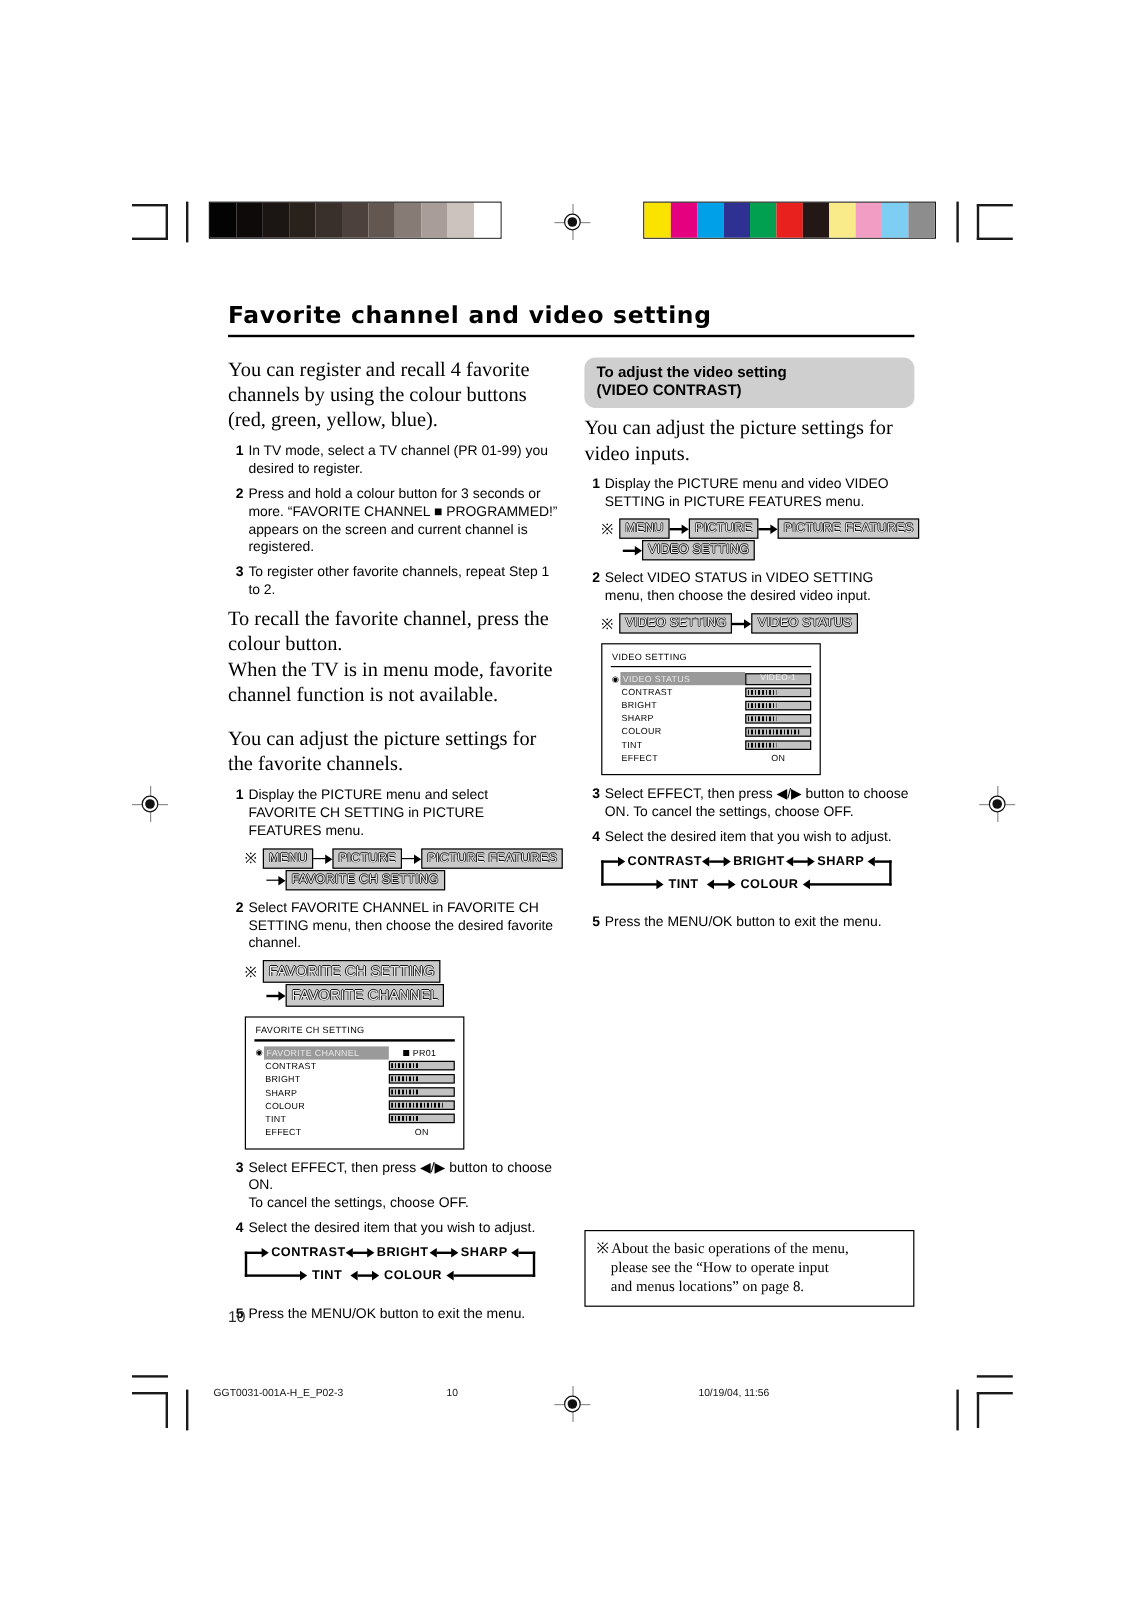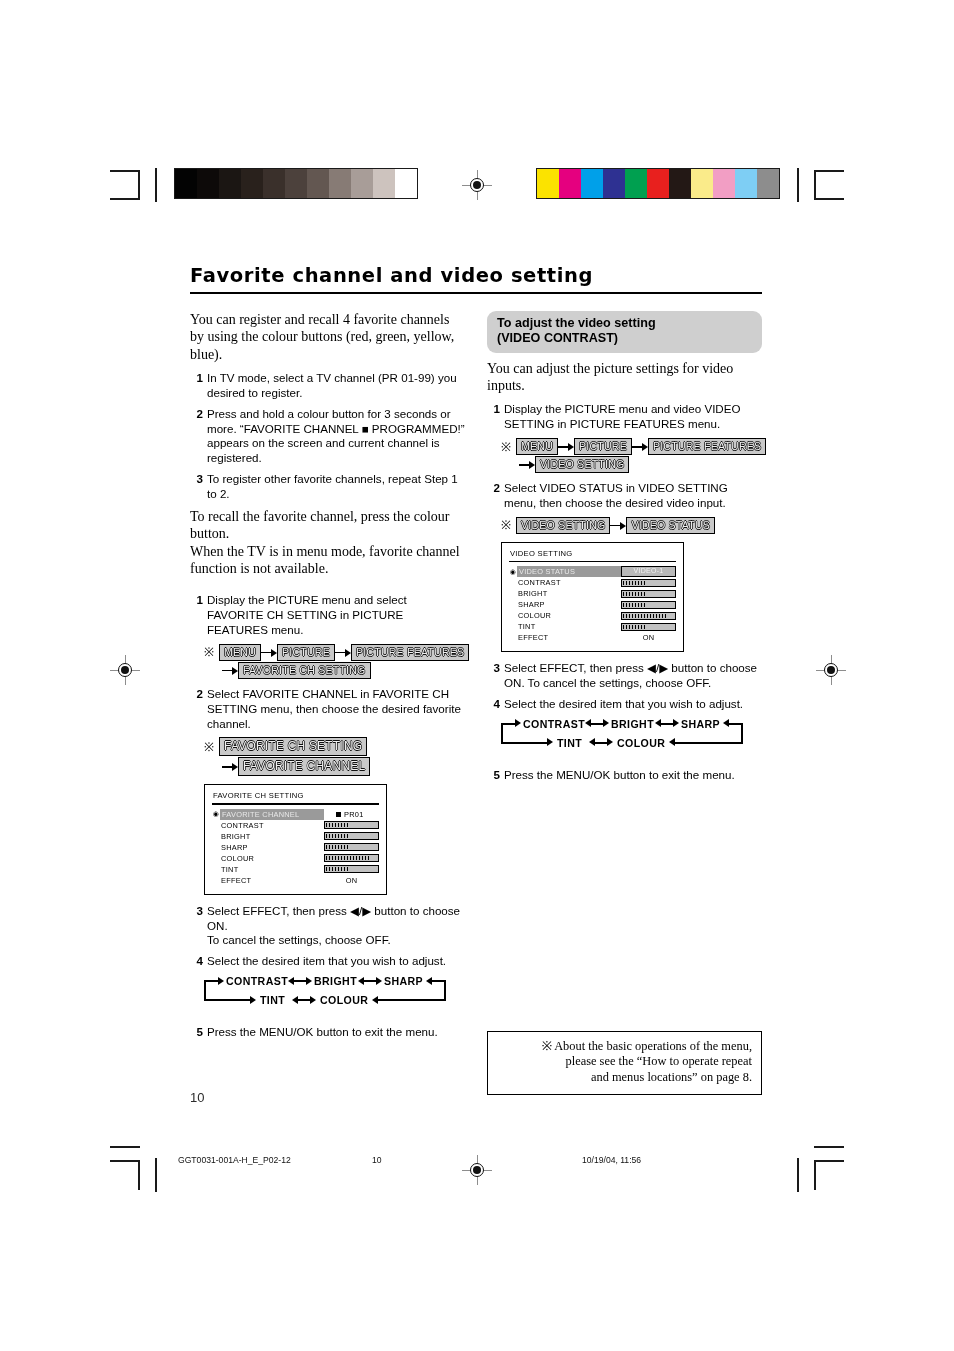--- a/index.html
+++ b/index.html
@@ -26,21 +26,21 @@
   .regmark .dot {
     position:absolute; left:11px; top:11px; width:8px; height:8px;
     background:#111; border-radius:50%;
   }
 
   
   .bar-strip { position:absolute; display:flex; border:1px solid #1a1a1a; }
   .bar-strip .sw { width:22px; height:29px; }
 
   
-  .content { position:absolute; left:190px; top:264px; width:572px; }
+  .content { position:absolute; left:190px; top:251px; width:572px; }
 
   .page-title {
     font-family:"DejaVu Sans", sans-serif;
     font-weight:bold;
     font-size:19.5px;
     letter-spacing:0.6px;
     color:#000;
     padding-bottom:5px;
     border-bottom:2.4px solid #000;
     margin:0 0 17px 0;
@@ -56,21 +56,21 @@
     font-weight:bold;
     font-size:12.6px;
     color:#000;
     padding:5px 10px 6px 10px;
     line-height:1.22;
     margin-bottom:7px;
   }
 
   .serif-p {
     font-family:"Liberation Serif", serif;
-    font-size:14px;
+    font-size:17px;
     line-height:1.235;
     color:#000;
     margin:0 0 8px 0;
   }
 
   .steps { margin:0 0 2px 0; }
   .step {
     display:flex;
     font-family:"Liberation Sans", sans-serif;
     font-size:11.6px;
@@ -294,20 +294,21 @@
         <div class="step">
           <span class="num">3</span>
           <span class="txt">To register other favorite channels, repeat Step 1 to 2.</span>
         </div>
       </div>
 
       <p class="serif-p" style="white-space:pre-line; margin-bottom:16px;">To recall the favorite channel, press the colour button.
 When the TV is in menu mode, favorite channel function is not available.</p>
 
 
+      <p class="serif-p">You can adjust the picture settings for the favorite channels.</p>
 
       <div class="step">
         <span class="num">1</span>
         <span class="txt">Display the PICTURE menu and select FAVORITE CH SETTING in PICTURE FEATURES menu.</span>
       </div>
 
       <div class="flow">
         <div class="flow-row">
           <span class="aster">※</span>
           <span class="fbox">MENU</span>
@@ -565,29 +566,29 @@
         <span class="lbl" style="left:116px; top:19px;">COLOUR</span>
         <div class="cy-arrow ar-l" style="left:168px; top:20.5px;"></div>
         <div class="cy-line" style="left:174px; top:24px; width:68px; height:2px;"></div>
       </div>
 
       <div class="step">
         <span class="num">5</span>
         <span class="txt">Press the MENU/OK button to exit the menu.</span>
       </div>
 
-      <div class="notebox" style="margin-top:248px;text-align:right;">
+      <div class="notebox" style="margin-top:248px;">
         <span class="asterisk">※</span><span>About the basic operations of the menu,</span>
-        <span class="ind">please see the “How to operate repeat</span>
+        <span class="ind">please see the “How to operate input</span>
         <span class="ind">and menus locations” on page 8.</span>
       </div>
 
     </div>
   </div>
 </div>
 
 <div class="pagenum">10</div>
 
 <div class="footer">
-  <span class="f-file">GGT0031-001A-H_E_P02-12</span>
+  <span class="f-file">GGT0031-001A-H_E_P02-3</span>
   <span class="f-page">10</span>
   <span class="f-date">10/19/04, 11:56</span>
 </div>
 
 </body></html>

